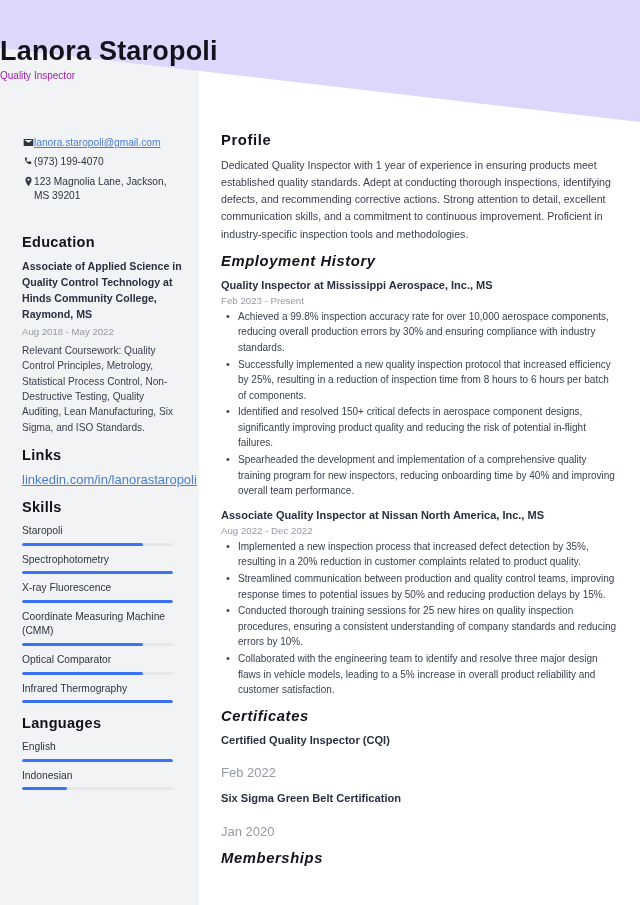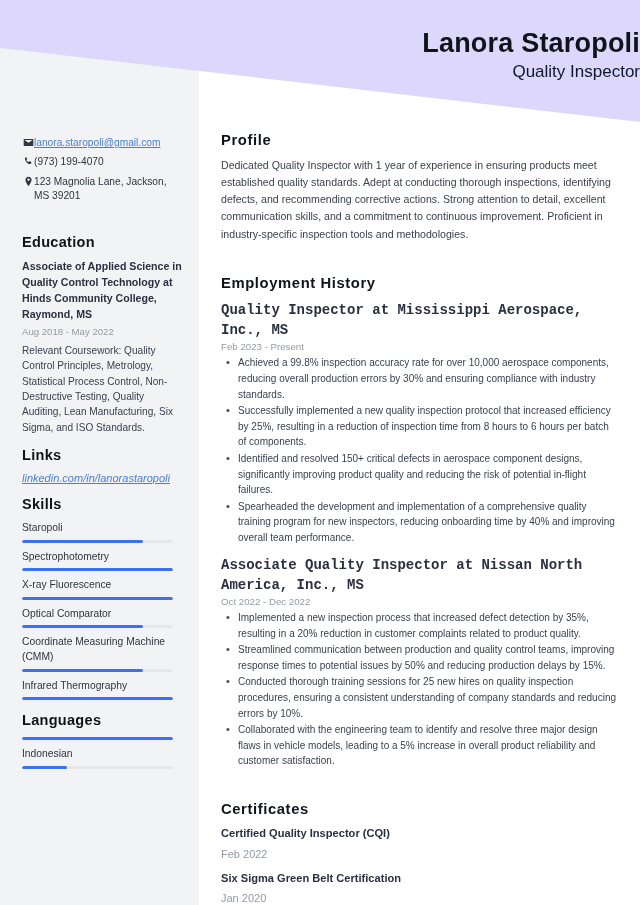--- a/index.html
+++ b/index.html
@@ -13,29 +13,29 @@
   }
 
   
   .header-band {
     position:absolute; top:0; left:0; width:640px; height:124px;
     background:#ddd7fb;
     clip-path: polygon(0 0, 640px 0, 640px 122px, 0 48px);
     z-index:3;
   }
   .header-text {
-    position:absolute; top:8px; left:0; width:640px; height:124px;
-    z-index:4; text-align:right; padding-top:20px;
+    position:absolute; top:16px; left:0; width:640px; height:124px;
+    z-index:4; text-align:left; padding-top:20px;
   }
   .cand-name {
     font-size:27px; font-weight:700; color:#11131a; letter-spacing:.2px;
     line-height:1.15;
   }
   .cand-title {
-    font-size:17px; color:#0f172a; margin-top:3px; font-weight:400;
+    font-size:10px; color:#a21caf; margin-top:3px; font-weight:400;
   }
 
   
   .sidebar {
     position:absolute; left:0; top:0; width:199px; height:905px;
     background:#f2f3f4;
     z-index:1;
     padding:136px 16px 0 22px;
   }
   .contact-row {
@@ -60,21 +60,21 @@
   .edu-title {
     font-size:10.6px; font-weight:700; color:#2b3040; line-height:1.5;
   }
   .edu-date {
     font-size:9.6px; color:#9499a3; margin-top:2px; line-height:1.4;
   }
   .edu-desc {
     font-size:10.1px; color:#3b4150; line-height:1.52; margin-top:5px;
   }
 
-  .link-item { font-size:11px;font-style:italic; }
+  .link-item { font-size:13px; }
   .link-item a { color:#4a7dd6; text-decoration:underline; }
 
   .skill { margin-bottom:7px; }
   .skill-label {
     font-size:10.3px; color:#2e3440; line-height:1.42; margin-bottom:4px;
   }
   .bar-track {
     width:151px; height:3px; background:#e6e7e9; border-radius:2px;
     overflow:hidden;
   }
@@ -82,45 +82,45 @@
 
   
   .main {
     position:absolute; left:199px; top:0; width:441px; height:797px;
     z-index:2; padding:132px 22px 0 22px; background:transparent;
   }
   .sec-h {
     font-size:14.8px; font-weight:700; color:#11131a;
     letter-spacing:.6px; margin-bottom:9px;
   }
-  .sec-h.spaced { margin-top:32px; }
+  .sec-h.spaced { margin-top:10px;font-style:italic; }
   .profile-p {
     font-size:10.6px; line-height:1.62; color:#3b4150;
   }
   .job { margin-bottom:2px; }
   .job-title {
-    font-size:14px; font-weight:700; color:#2b3040; line-height:1.45;font-family:Liberation Mono, monospace;
+    font-size:11px; font-weight:700; color:#2b3040; line-height:1.45;
   }
   .job-date {
     font-size:9.7px; color:#9499a3; margin:1px 0 3px 0;
   }
   ul.bullets { list-style:none; margin:0 0 9px 0; padding:0; }
   ul.bullets li {
     position:relative; padding-left:17px; margin-bottom:1px;
     font-size:10px; line-height:1.56; color:#3b4150;
   }
   ul.bullets li::before {
     content:"•"; position:absolute; left:5px; top:-1px;
     color:#3b4150; font-size:11px;
   }
   .cert { margin-bottom:11px; }
   .cert-title {
     font-size:11.1px; font-weight:700; color:#2b3040; line-height:1.4;
   }
-  .cert-date { font-size:11px; color:#9499a3; margin-top:6px; }
+  .cert-date { font-size:13px; color:#9499a3; margin-top:17px; }
 </style>
 </head>
 <body>
 
 <aside class="sidebar">
 
   <div class="contact-row">
     <span class="ico">
       <svg width="11" height="11" viewBox="0 0 16 16">
           <path d="M1 3h14v10H1z" fill="none"></path>
@@ -174,42 +174,43 @@
           <div class="bar-fill" style="width: 100%;"></div>
         </div>
       </div>
       <div class="skill">
         <div class="skill-label">X-ray Fluorescence</div>
         <div class="bar-track">
           <div class="bar-fill" style="width: 100%;"></div>
         </div>
       </div>
       <div class="skill">
+        <div class="skill-label">Coordinate Measuring Machine (CMM)</div>
+        <div class="bar-track">
+          <div class="bar-fill" style="width: 80%;"></div>
+        </div>
+      </div>
+      <div class="skill">
         <div class="skill-label">Optical Comparator</div>
-        <div class="bar-track">
-          <div class="bar-fill" style="width: 80%;"></div>
-        </div>
-      </div>
-      <div class="skill">
-        <div class="skill-label">Coordinate Measuring Machine (CMM)</div>
         <div class="bar-track">
           <div class="bar-fill" style="width: 80%;"></div>
         </div>
       </div>
       <div class="skill">
         <div class="skill-label">Infrared Thermography</div>
         <div class="bar-track">
           <div class="bar-fill" style="width: 100%;"></div>
         </div>
       </div>
     </div>
 
   <h2 class="side-h">Languages</h2>
   <div id="languages-list">
       <div class="skill">
+        <div class="skill-label">English</div>
         <div class="bar-track">
           <div class="bar-fill" style="width: 100%;"></div>
         </div>
       </div>
       <div class="skill">
         <div class="skill-label">Indonesian</div>
         <div class="bar-track">
           <div class="bar-fill" style="width: 30%;"></div>
         </div>
       </div>
@@ -235,21 +236,21 @@
         <div class="job-date">Feb 2023 - Present</div>
         <ul class="bullets">
           <li>Achieved a 99.8% inspection accuracy rate for over 10,000 aerospace components, reducing overall production errors by 30% and ensuring compliance with industry standards.</li>
           <li>Successfully implemented a new quality inspection protocol that increased efficiency by 25%, resulting in a reduction of inspection time from 8 hours to 6 hours per batch of components.</li>
           <li>Identified and resolved 150+ critical defects in aerospace component designs, significantly improving product quality and reducing the risk of potential in-flight failures.</li>
           <li>Spearheaded the development and implementation of a comprehensive quality training program for new inspectors, reducing onboarding time by 40% and improving overall team performance.</li>
         </ul>
       </div>
       <div class="job">
         <div class="job-title">Associate Quality Inspector at Nissan North America, Inc., MS</div>
-        <div class="job-date">Oct 2022 - Dec 2022</div>
+        <div class="job-date">Aug 2022 - Dec 2022</div>
         <ul class="bullets">
           <li>Implemented a new inspection process that increased defect detection by 35%, resulting in a 20% reduction in customer complaints related to product quality.</li>
           <li>Streamlined communication between production and quality control teams, improving response times to potential issues by 50% and reducing production delays by 15%.</li>
           <li>Conducted thorough training sessions for 25 new hires on quality inspection procedures, ensuring a consistent understanding of company standards and reducing errors by 10%.</li>
           <li>Collaborated with the engineering team to identify and resolve three major design flaws in vehicle models, leading to a 5% increase in overall product reliability and customer satisfaction.</li>
         </ul>
       </div>
     </div>
 
   <h2 class="sec-h spaced">Certificates</h2>

